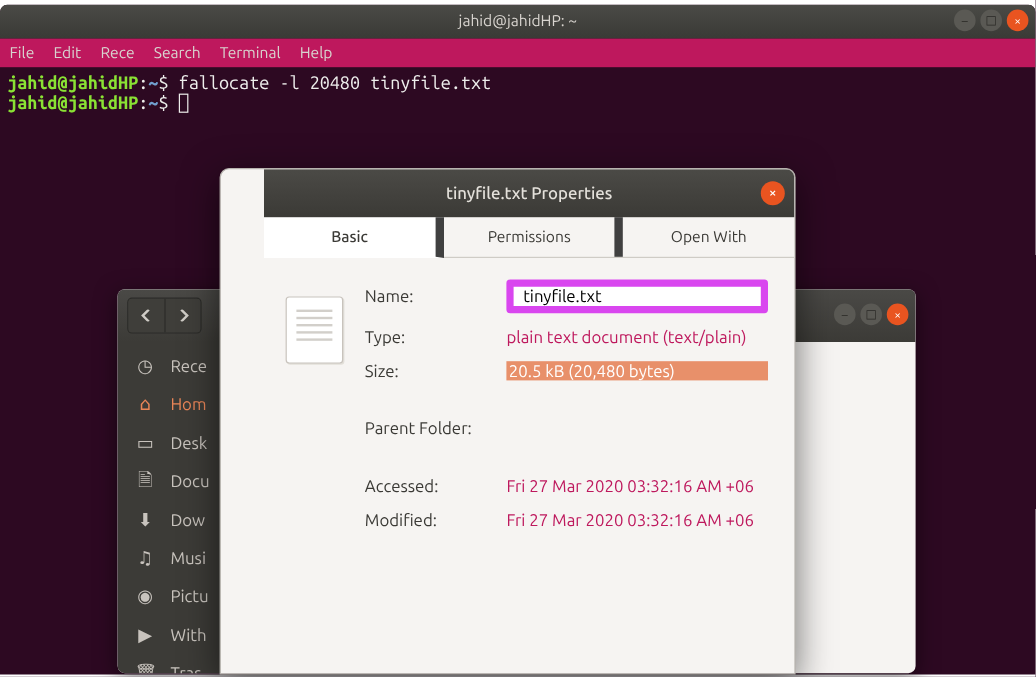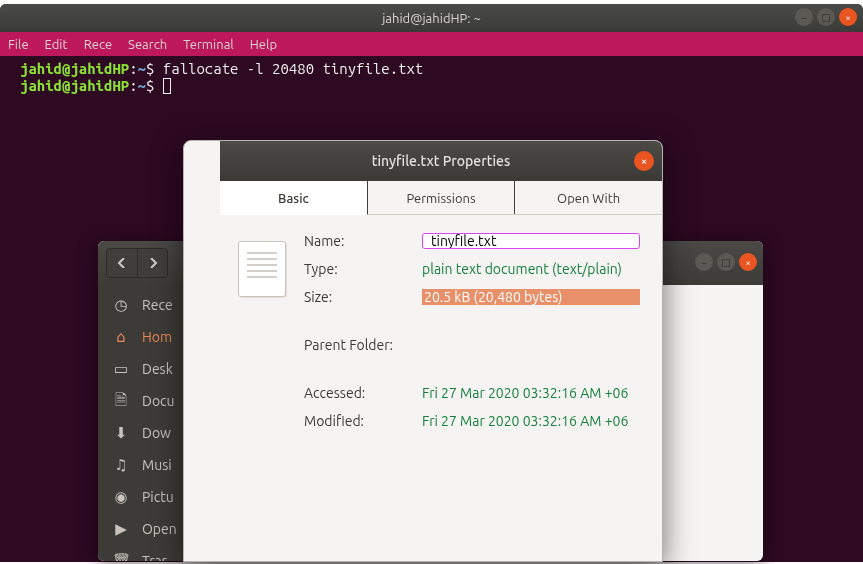--- a/index.html
+++ b/index.html
@@ -42,21 +42,21 @@
     height: 24px;
     background: #be185d;
     display: flex; align-items: center;
     padding: 0 8px;
     gap: 16px;
     color: #d8d4cf;
     font-size: 13px;
   }
   .term-menubar span { cursor: default; }
   .term-body {
-    padding: 4px 20px;
+    padding: 4px 6px;
     font-family: "Ubuntu Mono", monospace;
     font-size: 15px;
     color: #eeeeec;
     white-space: pre;
   }
   .prompt-user { color: #8ae234; font-weight: bold; }
   .prompt-path { color: #729fcf; font-weight: bold; }
   .cursor {
     display: inline-block; width: 8px; height: 16px;
     border: 1px solid #eeeeec;
@@ -129,21 +129,21 @@
     display:flex; align-items:center; justify-content:center;
     font-size:11px;
   }
   .dlg-tabs {
     height:34px; background:#f6f4f2;
     display:flex; border-bottom:1px solid #cfccc6;
   }
   .dlg-tab {
     flex:1; display:flex; align-items:center; justify-content:center;
     font-size:13px; color:#3b3a36;
-    border-right:1px solid #404040;
+    border-right:7px solid #404040;
   }
   .dlg-tab:last-child { border-right:none; }
   .dlg-tab.active {
     background:#fff;
     border-bottom:1px solid #fff;
     margin-bottom:-1px;
     font-weight:500;
   }
   .dlg-body {
     padding: 18px 22px 18px 18px;
@@ -161,25 +161,25 @@
     width:48px; height:56px;
     background:#fff; border:1px solid #c8c3bd; border-radius:3px;
     position:relative;
     box-shadow: 1px 1px 0 #e2dfd9;
   }
   .file-icon::before {
     content:""; position:absolute; left:8px; right:8px; top:10px; height:2px; background:#d2cfca;
     box-shadow: 0 6px 0 #d2cfca, 0 12px 0 #d2cfca, 0 18px 0 #d2cfca, 0 24px 0 #d2cfca;
   }
   .lbl { grid-column:2; color:#3b3a36; }
-  .val { grid-column:3; color:#15803d; }
+  .val { grid-column:3; color:#be185d; }
   .val.highlight { background:#e8906a; color:#fff; padding:0 2px; }
   .name-input {
     grid-column:3;
-    height:16px; border:1px solid #d946ef; border-radius:3px;
+    height:28px; border:6px solid #d946ef; border-radius:3px;
     padding: 0 8px; font-size:14px; font-family:inherit;
     background:#fff;
   }
   svg { display:block; }
 </style>
 </head>
 <body>
 
 <div class="terminal">
   <div class="term-titlebar">
@@ -246,21 +246,21 @@
     <div class="side-item">
       <span class="side-icon">♫</span>
       <span>Musi</span>
     </div>
     <div class="side-item">
       <span class="side-icon">◉</span>
       <span>Pictu</span>
     </div>
     <div class="side-item">
       <span class="side-icon">▶</span>
-      <span>Open</span>
+      <span>With</span>
     </div>
     <div class="side-item">
       <span class="side-icon">🗑</span>
       <span>Tras</span>
     </div>
   </div>
 </div>
 
 <div class="dialog">
   <div class="dlg-titlebar">

